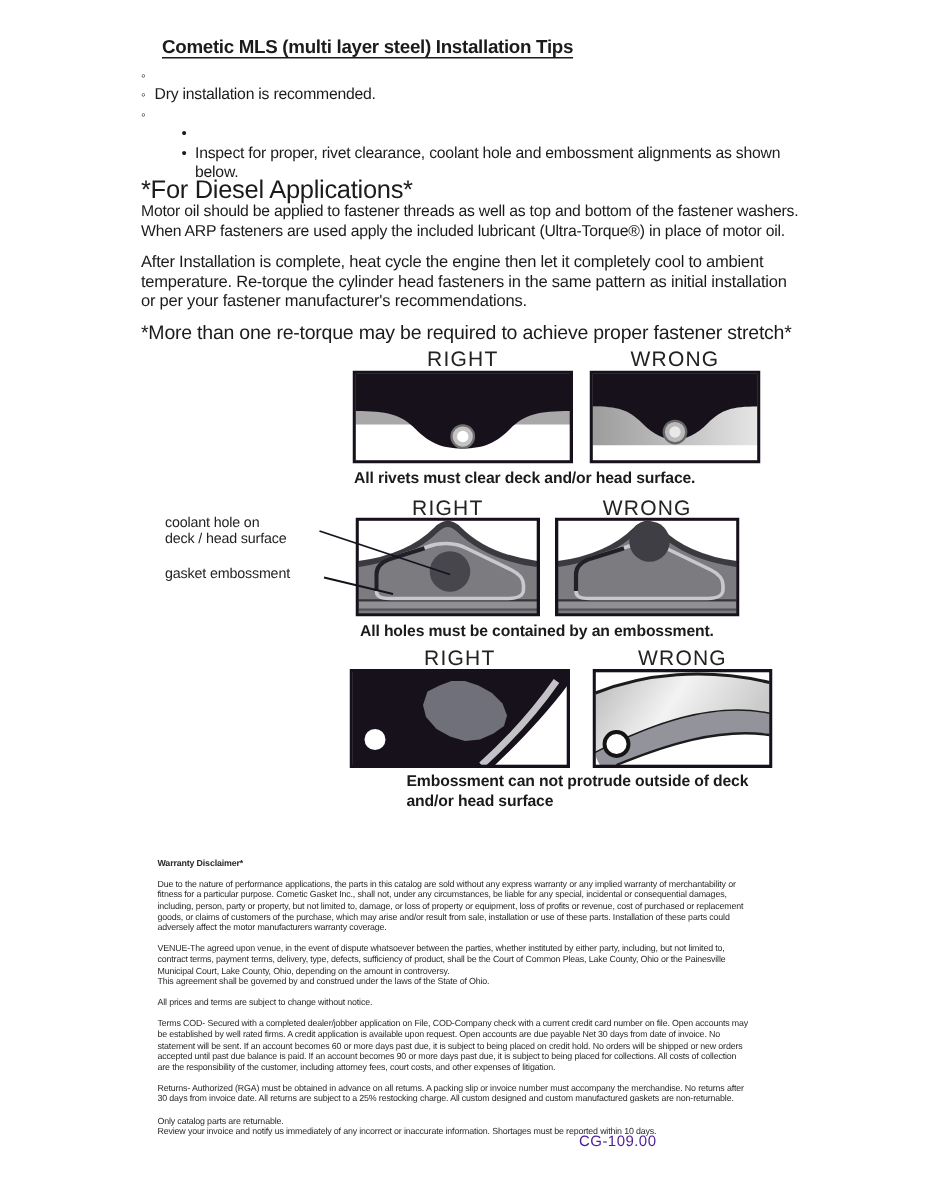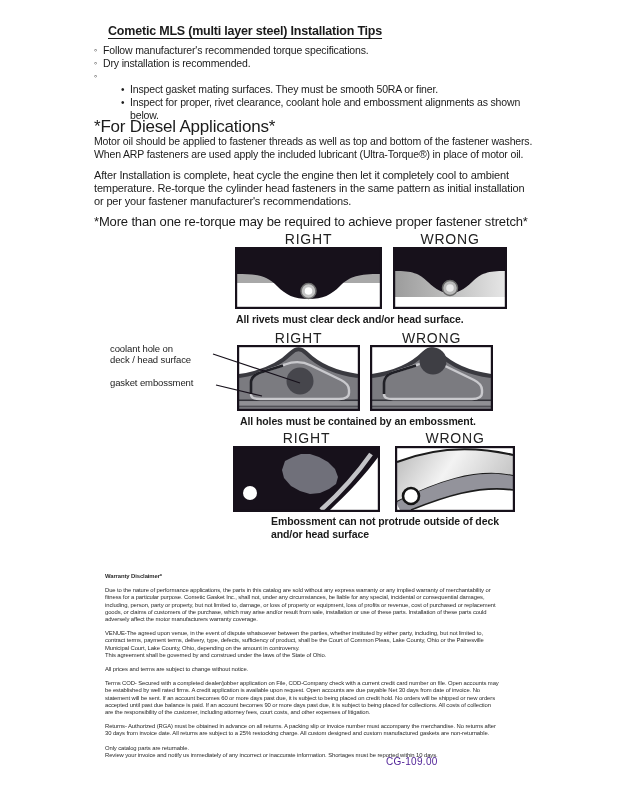--- a/index.html
+++ b/index.html
@@ -42,32 +42,30 @@
   .page-number{left:386px;top:756px;font-size:10px;letter-spacing:0.3px;color:#4c1d95;}
 </style>
 </head>
 <body>
 
 <div class="abs doc-title">Cometic MLS (multi layer steel) Installation Tips</div>
 
 <div class="abs tips">
   <div class="tip-row">
     <span class="tip-marker">◦</span>
-    <span>Follow manufacturer's recommended torque specifications.</span>
   </div>
   <div class="tip-row">
     <span class="tip-marker">◦</span>
     <span>Dry installation is recommended.</span>
   </div>
   <div class="tip-row">
     <span class="tip-marker">◦</span>
   </div>
   <div class="tip-row tip-sub">
     <span class="tip-marker">•</span>
-    <span>Inspect gasket mating surfaces.  They must be smooth 50RA or finer.</span>
   </div>
   <div class="tip-row tip-sub">
     <span class="tip-marker">•</span>
     <span>Inspect for proper, rivet clearance, coolant hole and embossment alignments as shown below.</span>
   </div>
 </div>
 
 <div class="abs diesel-heading">*For Diesel Applications*</div>
 <div class="abs diesel-p1 pre">Motor oil should be applied to fastener threads as well as top and bottom of the fastener washers.
 When ARP fasteners are used apply the included lubricant (Ultra-Torque®) in place of motor oil.</div>

